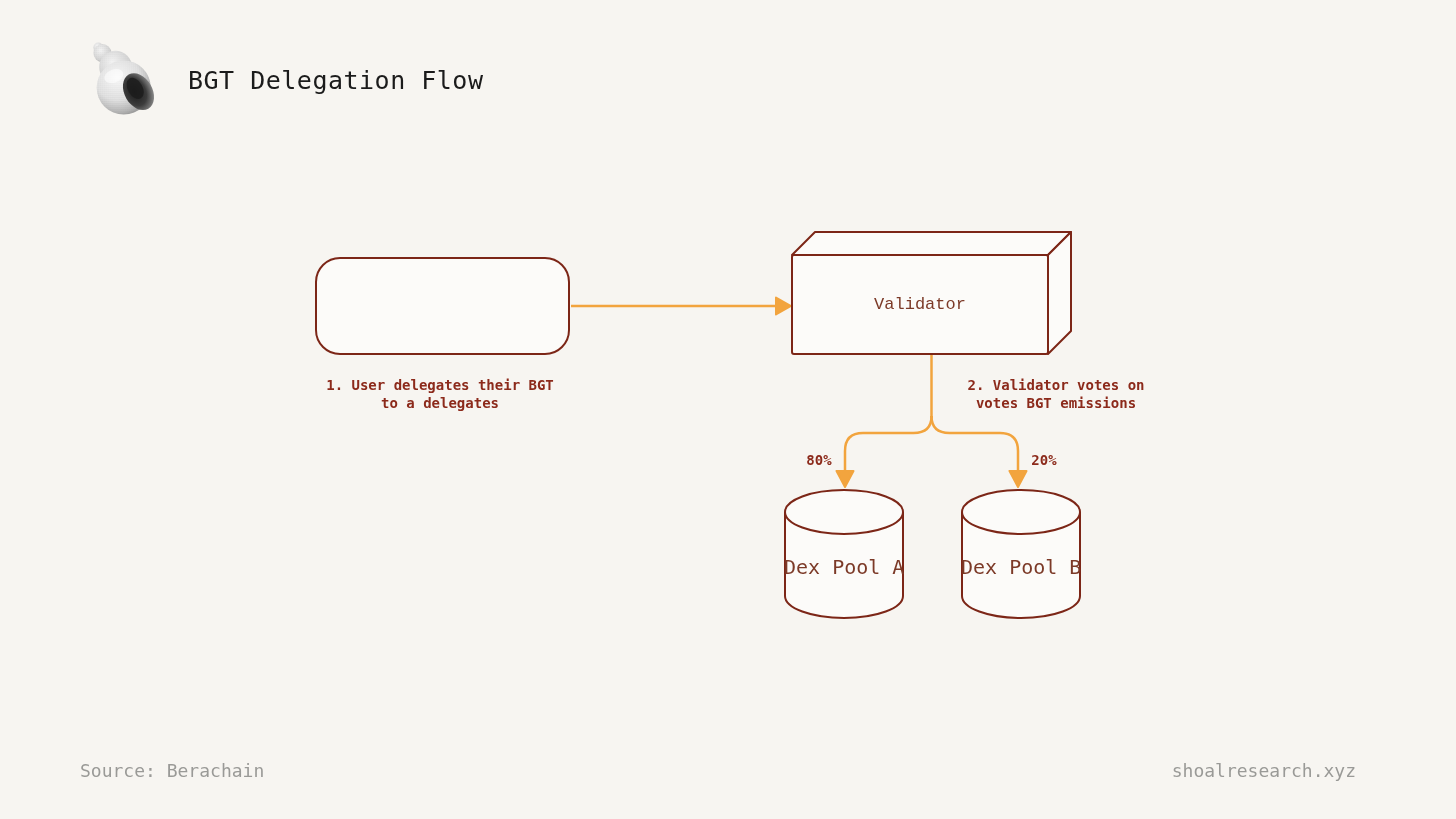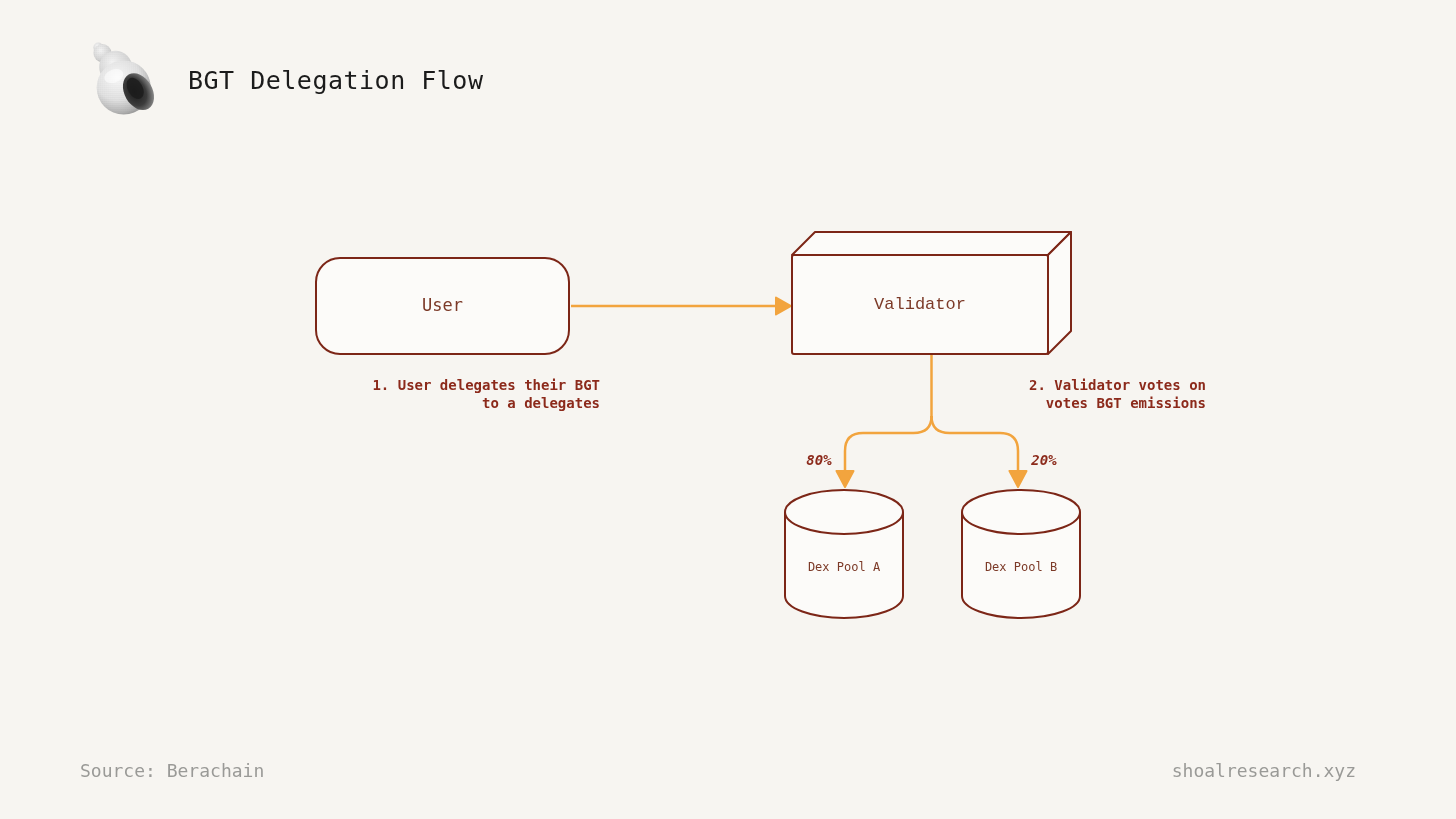--- a/index.html
+++ b/index.html
@@ -22,34 +22,34 @@
   
   .diagram-svg{position:absolute;left:0;top:0;width:1456px;height:819px;}
 
   
   .node-label{
     position:absolute;color:#7C3A28;font-size:17px;line-height:20px;
     text-align:center;white-space:nowrap;
   }
   .label-user{left:315px;top:295px;width:255px;}
   .label-validator{left:792px;top:295px;width:256px;font-family:Liberation Mono, monospace;}
-  .label-pool{font-size:12px;}
+  .label-pool{font-size:20px;}
   .label-pool-a{left:784px;top:557px;width:120px;}
   .label-pool-b{left:961px;top:557px;width:120px;}
 
   .caption{
     position:absolute;color:#8C2A1B;font-size:14px;font-weight:bold;
-    line-height:18px;text-align:right;white-space:nowrap;
+    line-height:18px;text-align:center;white-space:nowrap;
   }
   .caption-1{left:280px;top:376px;width:320px;}
   .caption-2{left:906px;top:376px;width:300px;}
 
   .pct-label{
     position:absolute;color:#8C2A1B;font-size:14px;font-weight:bold;
-    line-height:16px;text-align:center;white-space:nowrap;width:60px;font-style:italic;
+    line-height:16px;text-align:center;white-space:nowrap;width:60px;
   }
   .pct-80{left:789px;top:452px;}
   .pct-20{left:1014px;top:452px;}
 
   
   .footer-text{
     position:absolute;top:760px;font-size:18px;color:#9A9A97;
     line-height:22px;white-space:nowrap;
   }
   .footer-left{left:80px;}
@@ -125,21 +125,20 @@
       <path d="M785,512 L785,596 A59,22 0 0 0 903,596 L903,512" fill="#FCFBF9" stroke="#7C2617" stroke-width="2"></path>
       <ellipse cx="844" cy="512" rx="59" ry="22" fill="#FCFBF9" stroke="#7C2617" stroke-width="2"></ellipse>
     </g>
 
     <g>
       <path d="M962,512 L962,596 A59,22 0 0 0 1080,596 L1080,512" fill="#FCFBF9" stroke="#7C2617" stroke-width="2"></path>
       <ellipse cx="1021" cy="512" rx="59" ry="22" fill="#FCFBF9" stroke="#7C2617" stroke-width="2"></ellipse>
     </g>
   </svg>
 
-  <div class="node-label label-user">User</div>
   <div class="node-label label-validator">Validator</div>
   <div class="node-label label-pool label-pool-a">Dex Pool A</div>
   <div class="node-label label-pool label-pool-b">Dex Pool B</div>
 
   <div class="caption caption-1">
     <div>1. User delegates their BGT</div>
     <div>to a delegates</div>
   </div>
   <div class="caption caption-2">
     <div>2. Validator votes on</div>

